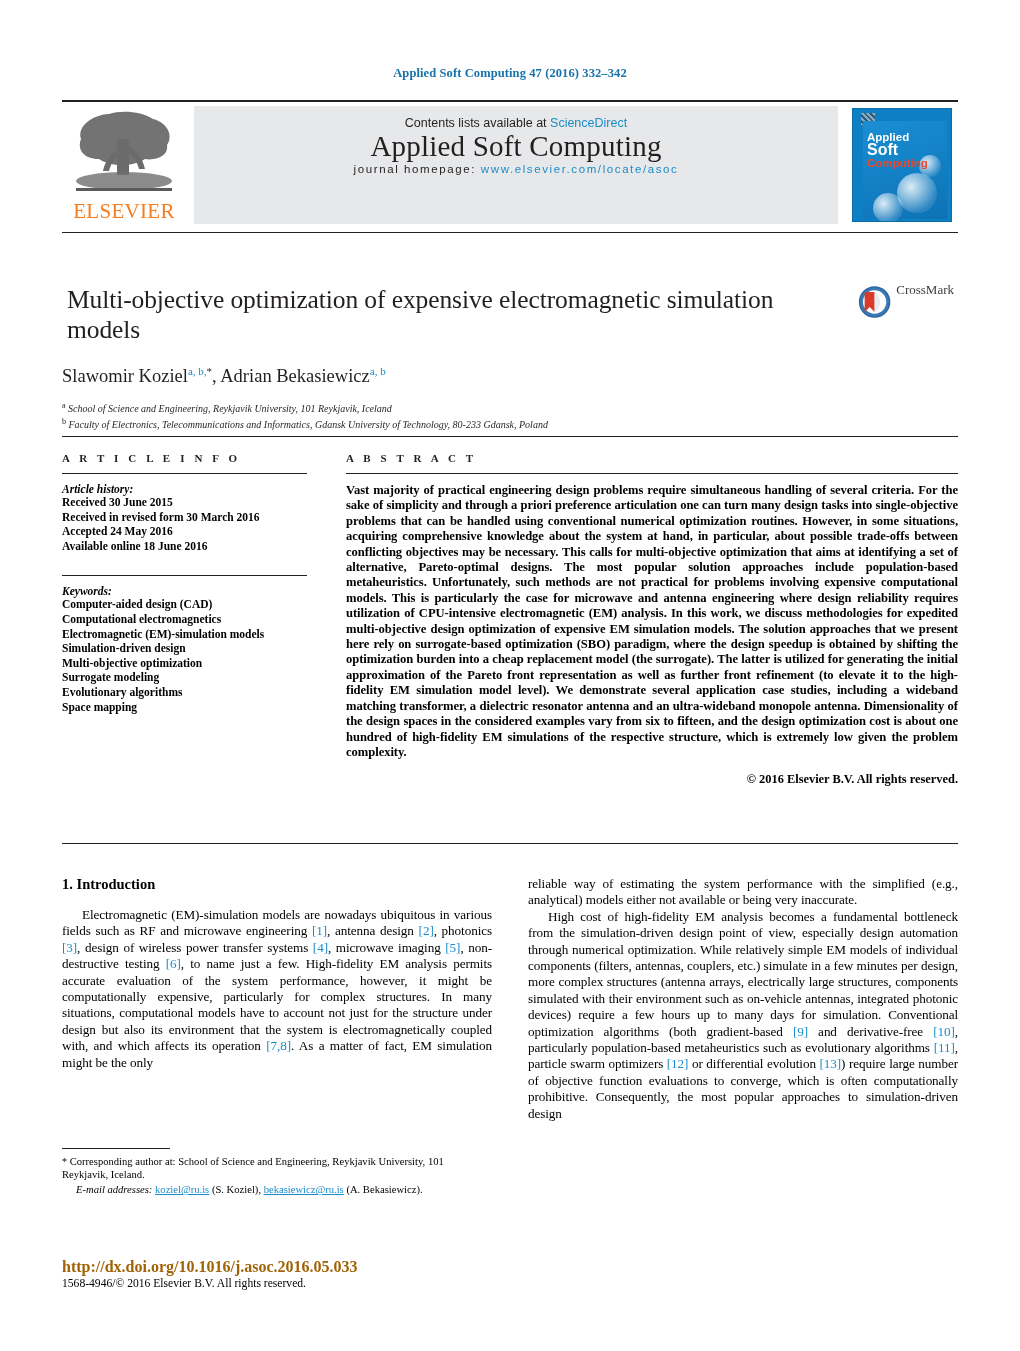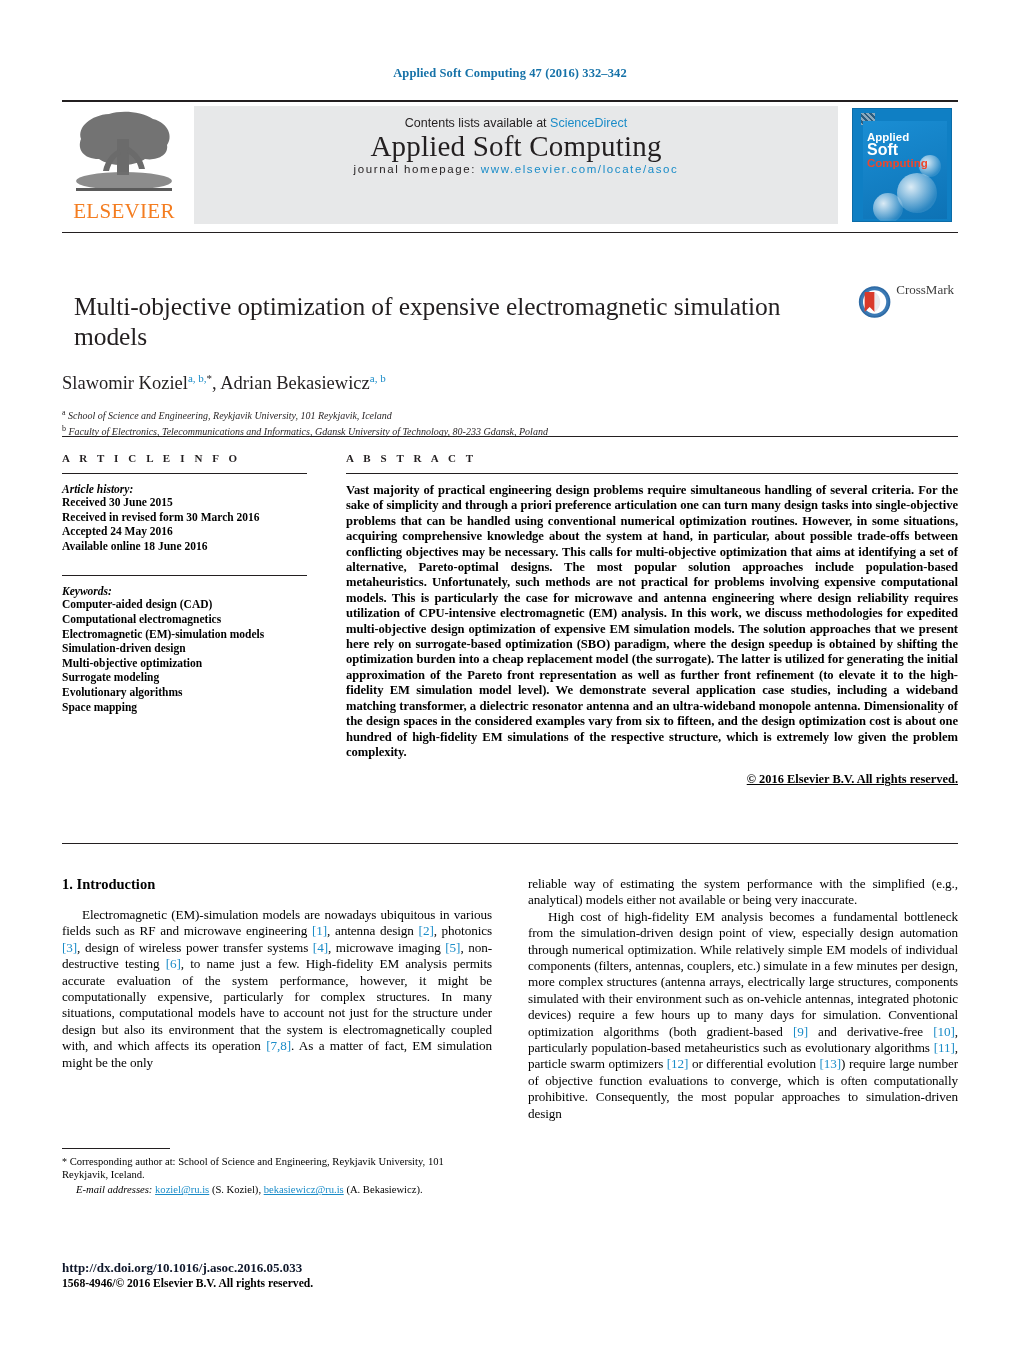--- a/index.html
+++ b/index.html
@@ -48,21 +48,21 @@
   .bub{position:absolute;border-radius:50%;background:radial-gradient(circle at 35% 35%,
       rgba(255,255,255,.85),rgba(255,255,255,.12) 70%);}
   .cv-mark{position:absolute;left:8px;top:4px;width:14px;height:12px;
      background:repeating-linear-gradient(45deg,#8aa9bd 0 2px,#2b5d80 2px 4px);}
 
   
   .rule-thin{position:absolute;left:62px;width:896px;border-top:1px solid #231f20;}
   .titleblock{position:absolute;left:62px;top:280px;width:790px;}
   h1.title{
     font-family:"Liberation Serif",serif;font-size:25.5px;font-weight:normal;
-    line-height:30px;margin:12px;color:#231f20;letter-spacing:-.1px;
+    line-height:30px;margin:5px;color:#231f20;letter-spacing:-.1px;
   }
   .authors{font-family:"Liberation Serif",serif;font-size:18.5px;margin-top:20px;color:#231f20;}
   .authors sup{font-size:11px;color:#1a8cc8;vertical-align:super;}
   .authors sup .star{color:#231f20;}
   .affil{font-family:"Liberation Serif",serif;font-style:italic;font-size:10px;
     line-height:13px;margin-top:12px;color:#231f20;}
   .affil sup{font-style:normal;font-size:8px;vertical-align:super;}
 
   .crossmark{position:absolute;left:858px;top:282px;width:96px;height:56px;
     display:flex;gap:5px;}
@@ -74,43 +74,43 @@
   .col-info{width:245px;flex:0 0 245px;}
   .col-abs{flex:1 1 auto;margin-left:39px;}
   .sechead{font-family:"Liberation Serif",serif;font-size:11px;font-weight:bold;
     letter-spacing:3.6px;color:#231f20;}
   .hr-sec{border-top:1px solid #231f20;margin:9px 0 9px 0;}
   .info-lbl{font-style:italic;font-weight:bold;font-size:11.5px;}
   .info-list{font-size:11.5px;line-height:14.6px;font-weight:bold;}
   .kw-block{margin-top:22px;}
   .abs-p{font-size:12.6px;line-height:15.4px;text-align:justify;font-weight:bold;
      letter-spacing:-.05px;}
-  .copyline{text-align:right;font-size:12.4px;font-weight:bold;margin-top:12px;text-decoration:underline;}
+  .copyline{text-align:right;font-size:12.4px;font-weight:bold;margin-top:12px;}
 
   .rule-abs-bottom{position:absolute;left:62px;top:843px;width:896px;border-top:1px solid #231f20;}
 
   
   .body{position:absolute;left:62px;top:876px;width:896px;display:flex;}
   .bcol{width:430px;flex:0 0 430px;}
   .bcol.right{margin-left:36px;}
   h2.s1{font-size:14.5px;font-weight:bold;margin:0 0 14px 0;font-family:Liberation Serif, serif;}
   .bp{font-size:13.2px;line-height:16.4px;text-align:justify;margin:0;letter-spacing:-.1px;}
   .bp.indent{text-indent:20px;}
   .ref{color:#1a8cc8;}
 
   
   .foot{position:absolute;left:62px;top:1148px;width:430px;}
   .foot-rule{border-top:1px solid #231f20;width:108px;margin-bottom:6px;}
   .foot-p{font-size:10.6px;line-height:13.2px;margin:0;}
   .foot-p .star{font-size:10px;}
   .foot-em{font-style:italic;}
   .mail{color:#1a8cc8;}
   .doi{position:absolute;left:62px;top:1258px;width:500px;}
-  .doi a{color:#0f172a;font-size:13px;text-decoration:none;font-weight:bold;}
-  .doi .issn{font-size:11.6px;font-weight:bold;display:block;margin-top:1px;}
+  .doi a{color:#a16207;font-size:16px;text-decoration:none;font-weight:bold;}
+  .doi .issn{font-size:11.6px;font-weight:normal;display:block;margin-top:1px;}
 </style>
 </head>
 <body>
 
 <div class="page">
 
   <div class="runhead">Applied Soft Computing 47 (2016) 332–342</div>
 
   <div class="masthead">
     <div class="rule-top"></div>

